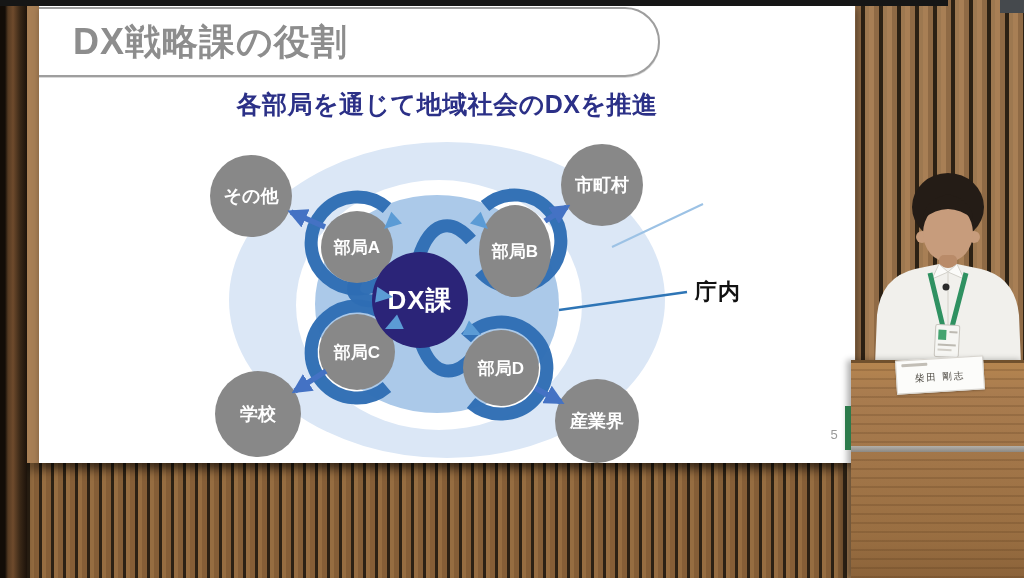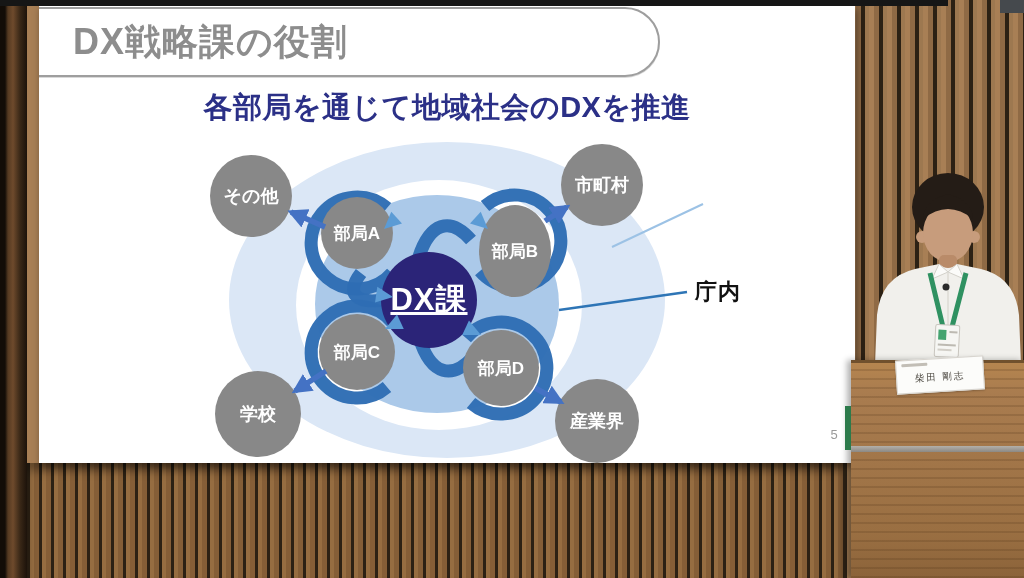--- a/index.html
+++ b/index.html
@@ -35,21 +35,21 @@
     position:absolute; left:-6px; top:2px; width:627px; height:70px;
     border:2.5px solid var(--title_border); border-radius:0 35px 35px 0;
     background:var(--slide_bg); box-shadow:0 1px 0 #d9d9d9;
   }
   .title-text{
     position:absolute; left:34px; top:2px; height:70px; line-height:70px;
     font-size:36px; font-weight:bold; color:var(--title_text); letter-spacing:1px; white-space:nowrap;
   }
   .subtitle{
     position:absolute; left:0; top:83px; width:816px; text-align:center;
-    font-size:29px; font-weight:bold; color:var(--subtitle_text); letter-spacing:.5px;
+    font-size:25px; font-weight:bold; color:var(--subtitle_text); letter-spacing:.5px;
   }
   
   .ellipse{ position:absolute; border-radius:50%; }
   .ellipse-outer{ left:190px; top:137px; width:436px; height:316px; background:var(--ellipse_outer); z-index:1;}
   .ellipse-gap  { left:257px; top:175px; width:286px; height:250px; background:var(--slide_bg); z-index:2;}
   .ellipse-inner{ left:276px; top:190px; width:244px; height:218px; background:var(--ellipse_inner); z-index:3;}
 
   svg.layer{ position:absolute; left:0; top:0; width:816px; height:458px; }
   .swirl-layer{ z-index:4; }
   .connector-layer{ z-index:6; }
@@ -62,22 +62,22 @@
   .lead-light{ stroke:var(--line_light); stroke-width:2px; }
   .lead-dark{ stroke:var(--line_dark); stroke-width:2.5px; }
 
   .node{
     position:absolute; border-radius:50%; display:flex; align-items:center; justify-content:center;
     color:var(--node_text); font-weight:bold; text-align:center;
   }
   .node-gray{ background:var(--node_gray); font-size:17px; z-index:5; }
   .node-outer{ font-size:18px; }
   .node-center{
-    left:342px; top:247px; width:96px; height:96px; background:var(--center_navy);
-    font-size:31px; letter-spacing:1px; z-index:7;text-decoration:underline;
+    left:333px; top:247px; width:96px; height:96px; background:var(--center_navy);
+    font-size:26px; letter-spacing:1px; z-index:7;
   }
   .annotation{
     position:absolute; font-size:22px; font-weight:bold; color:var(--annotation_text);
     letter-spacing:1px; z-index:9; white-space:nowrap;
   }
   .page-number{ position:absolute; left:780px; top:422px; width:30px; text-align:center;
     font-size:13px; color:var(--page_num); z-index:9;}
 
   
   .presenter{ position:absolute; left:855px; top:165px; width:170px; height:250px; z-index:10; }
@@ -124,21 +124,21 @@
     <svg class="layer swirl-layer" viewBox="0 0 816 458">
       <path class="swirl" d="M 353 268 A 46 46 0 1 1 348 203"></path>
       <path class="swirl" d="M 441 266 A 46 46 0 1 0 446 201"></path>
       <path class="swirl" d="M 353 317 A 46 46 0 1 0 348 382"></path>
       <path class="swirl" d="M 427 333 A 46 46 0 1 1 432 398"></path>
       <path class="swirl" d="M 378 258 C 390 215 412 212 432 235"></path>
       <path class="swirl" d="M 380 332 C 392 372 414 374 434 352"></path>
       <path class="swirl" d="M 322 268 C 305 290 318 300 350 294"></path>
     </svg>
 
-    <div class="node node-gray" style="left:282px; top:192px; width:72px; height:72px;text-align:right;">部局A</div>
+    <div class="node node-gray" style="left:282px; top:206px; width:72px; height:72px;text-align:right;">部局A</div>
     <div class="node node-gray" style="left:440px; top:200px; width:72px; height:92px;">部局B</div>
     <div class="node node-gray" style="left:280px; top:309px; width:76px; height:76px;text-align:right;">部局C</div>
     <div class="node node-gray" style="left:424px; top:325px; width:76px; height:76px;">部局D</div>
 
     <div class="node node-gray node-outer" style="left:171px; top:150px; width:82px; height:82px;">その他</div>
     <div class="node node-gray node-outer" style="left:522px; top:139px; width:82px; height:82px;">市町村</div>
     <div class="node node-gray node-outer" style="left:176px; top:366px; width:86px; height:86px;">学校</div>
     <div class="node node-gray node-outer" style="left:516px; top:374px; width:84px; height:84px;">産業界</div>
 
     <svg class="layer connector-layer" viewBox="0 0 816 458">

